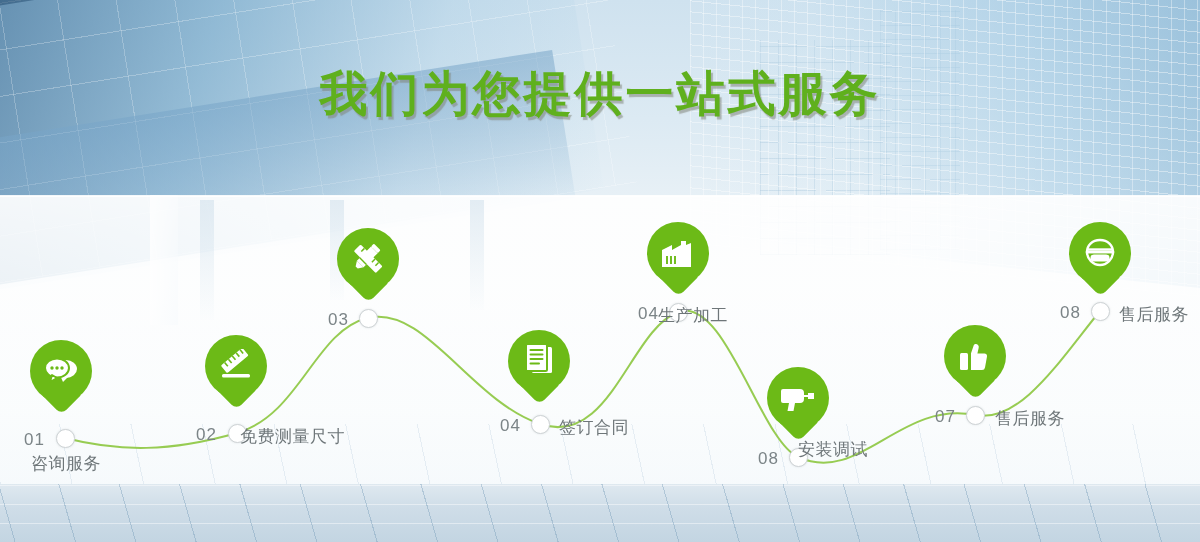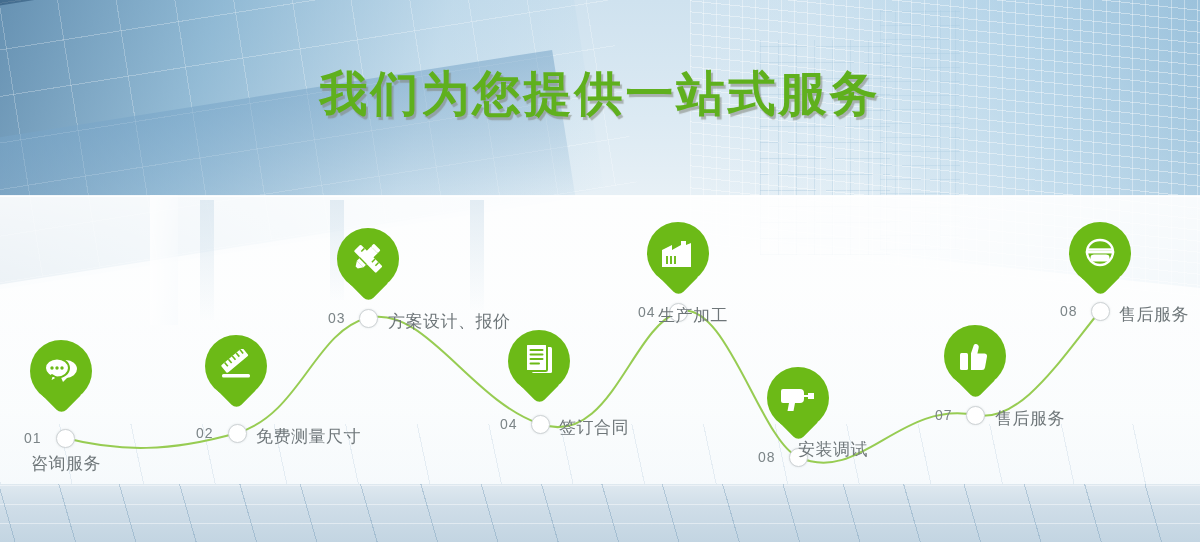--- a/index.html
+++ b/index.html
@@ -127,21 +127,21 @@
   .flow{position:absolute;inset:0;}
   svg.curve{position:absolute;left:0;top:0;width:1200px;height:542px;}
 
   .node{
     position:absolute;width:19px;height:19px;border-radius:50%;
     background:#ffffff;border:1px solid #cfd4d6;
     box-sizing:border-box;
     box-shadow:0 0 2px rgba(120,130,135,.25);
   }
   .num{
-    position:absolute;font-size:14px;color:#7b8487;
+    position:absolute;font-size:17px;color:#7b8487;
     font-family:"Liberation Sans","DejaVu Sans",sans-serif;
     letter-spacing:1px;white-space:nowrap;
   }
   .lbl{
     position:absolute;font-size:17px;color:#6e7679;
     white-space:nowrap;letter-spacing:.5px;
   }
 
   
   .pin{position:absolute;width:62px;height:80px;}
@@ -236,21 +236,21 @@
               <line x1="24" y1="6" x2="24" y2="11"></line>
               <line x1="29" y1="6" x2="29" y2="11"></line>
             </g>
           </g>
           <rect x="4" y="25" width="28" height="3.4" rx="1.5" fill="#fff"></rect>
         </svg>
       </div>
     </div>
     <div class="node" style="left:228px;top:424px"></div>
     <div class="num" style="left:196px;top:425px">02</div>
-    <div class="lbl" style="left:256px;top:425px">免费测量尺寸</div>
+    <div class="lbl" style="left:240px;top:425px">免费测量尺寸</div>
 
     <div class="pin" style="left:337px;top:228px">
       <div class="head"></div>
       <div class="tail"></div>
       <div class="glyph">
         <svg width="36" height="36" viewBox="0 0 36 36">
           <g transform="rotate(45 18 18)">
             <rect x="2.5" y="13" width="31" height="9.5" rx="1.2" fill="#fff"></rect>
             <g stroke="#6cba17" stroke-width="1.5">
               <line x1="8" y1="13" x2="8" y2="17.5"></line>
@@ -264,21 +264,20 @@
             <path d="M4 14.5 l5 -3.2 l0 9.4 l-5 -3.2 z" fill="#fff"></path>
             <rect x="9" y="11.3" width="20" height="9.4" fill="#fff"></rect>
             <rect x="29" y="11.3" width="4" height="9.4" rx="1" fill="#fff"></rect>
             <line x1="13" y1="11.3" x2="13" y2="20.7" stroke="#6cba17" stroke-width="1.4"></line>
           </g>
         </svg>
       </div>
     </div>
     <div class="node" style="left:359px;top:309px"></div>
     <div class="num" style="left:328px;top:310px">03</div>
-    <div class="lbl" style="left:388px;top:310px">方案设计、报价</div>
 
     <div class="pin" style="left:508px;top:330px">
       <div class="head"></div>
       <div class="tail"></div>
       <div class="glyph">
         <svg width="32" height="36" viewBox="0 0 32 36">
           <rect x="9" y="4" width="20" height="26" rx="1.5" fill="#fff"></rect>
           <rect x="3" y="1" width="21" height="27" rx="1.5" fill="#fff" stroke="#6cba17" stroke-width="2"></rect>
           <g stroke="#6cba17" stroke-width="2" stroke-linecap="round">
             <line x1="7.5" y1="7" x2="19.5" y2="7"></line>

